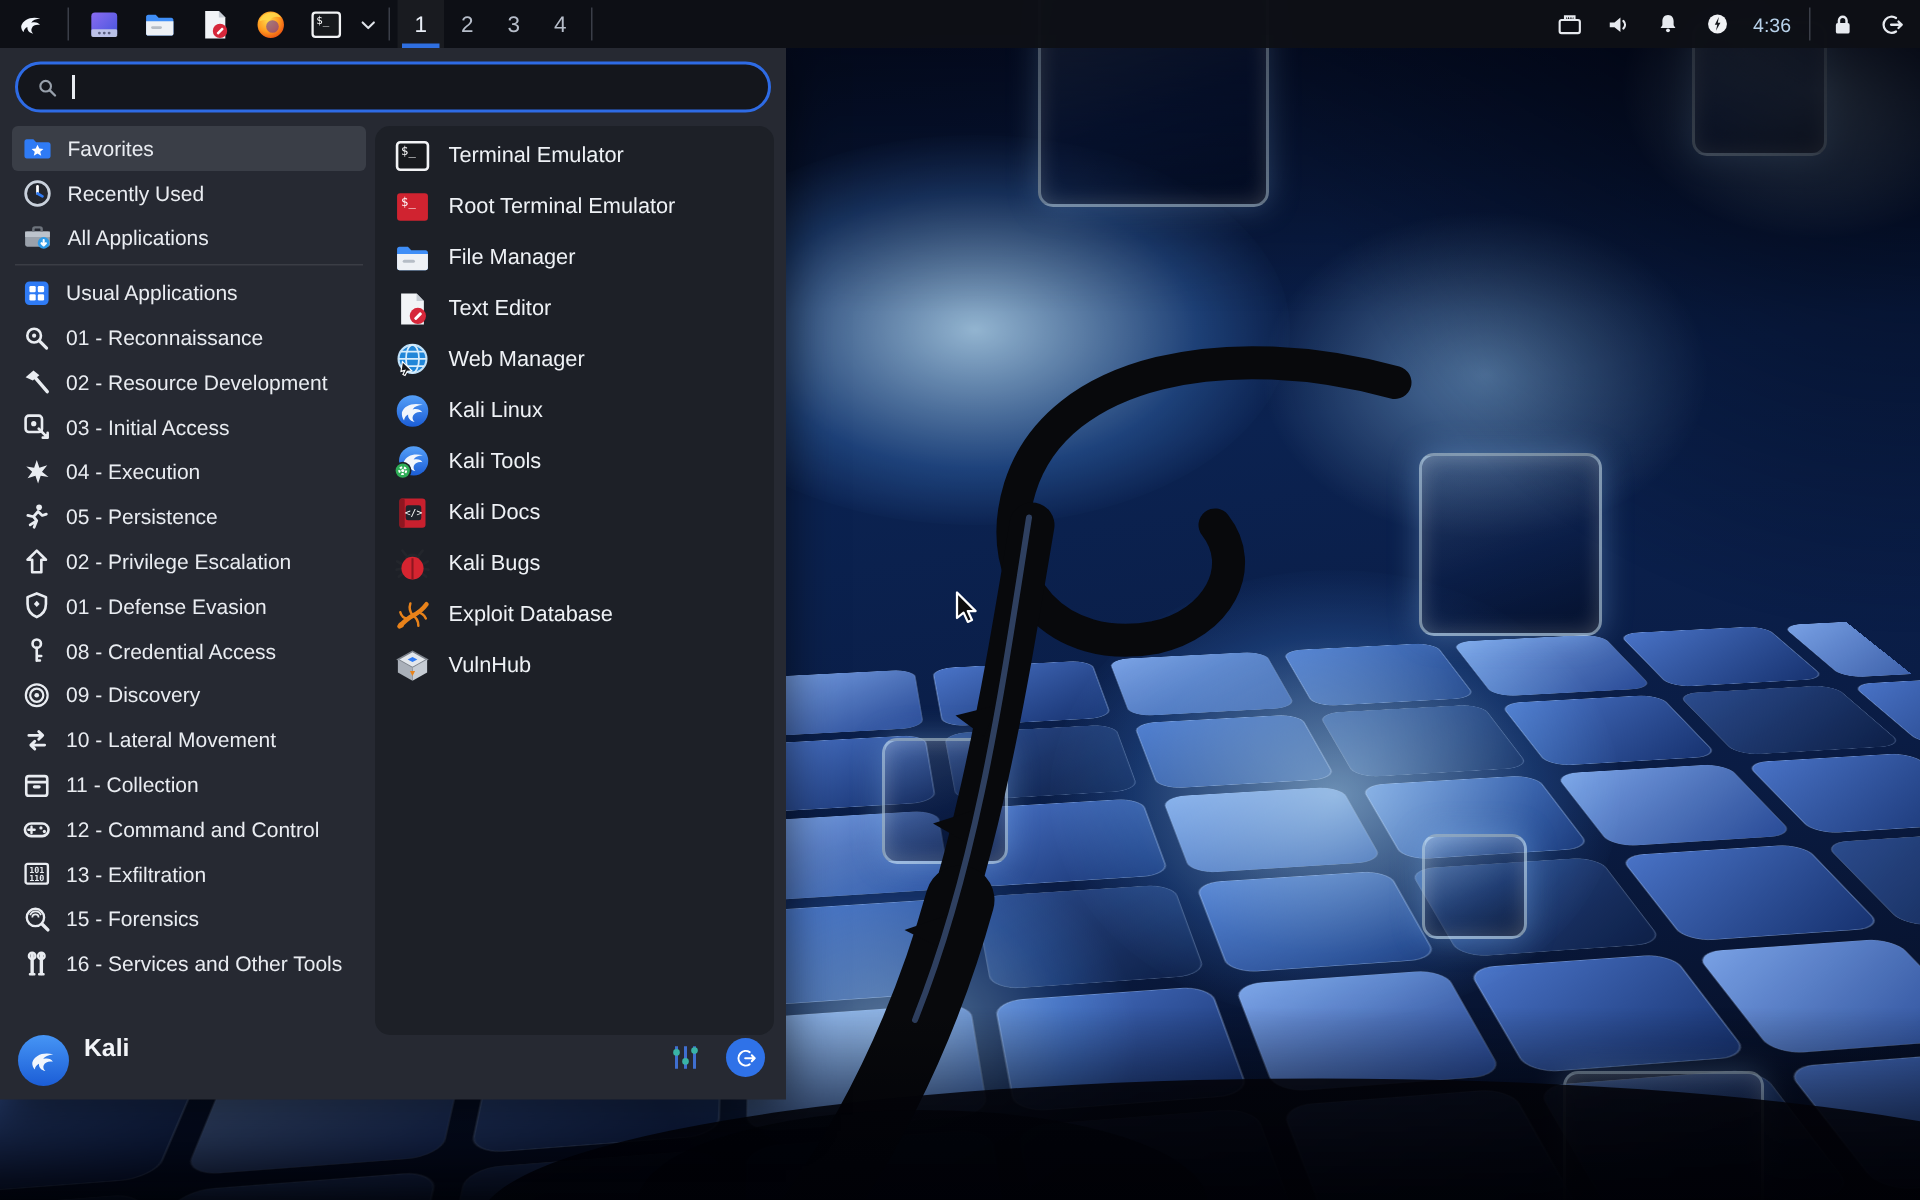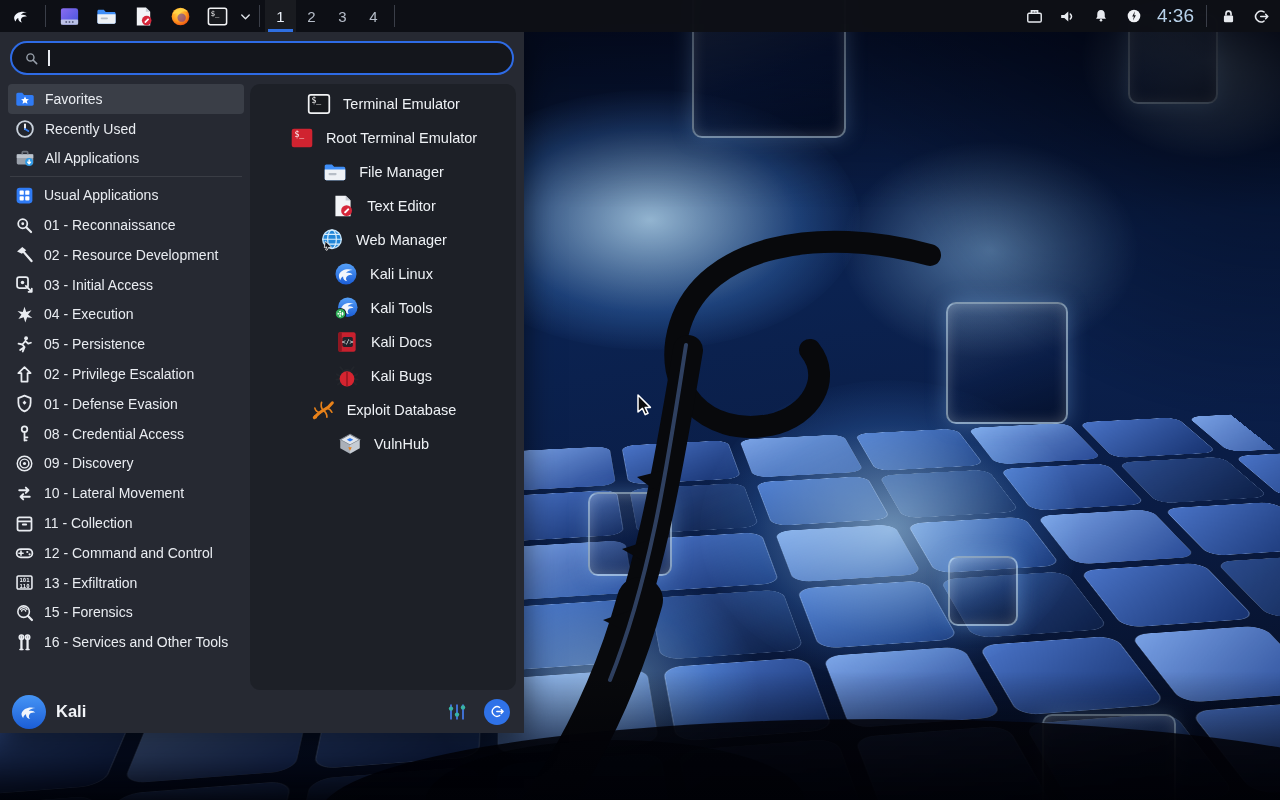--- a/index.html
+++ b/index.html
@@ -34,40 +34,40 @@
             display:flex;align-items:center;justify-content:center;}
   .plaunch{width:37px;height:32px;display:flex;align-items:center;justify-content:center;}
   .chev{width:18px;height:32px;display:flex;align-items:center;justify-content:center;}
   .psep{width:1px;height:22px;background:#3a3e48;margin:0 5px;flex:none;}
   .ws{width:31px;height:32px;display:flex;align-items:center;justify-content:center;position:relative;
       color:#b6bdc9;font-size:15px;}
   .ws.active{color:#e9eef6;background:rgba(255,255,255,.05);}
   .ws.active::after{content:"";position:absolute;left:3px;right:3px;bottom:0;height:3px;background:#2f6fe0;}
   .spacer{flex:1;}
   .tray-btn{width:33px;height:30px;display:flex;align-items:center;justify-content:center;color:#e7eaef;}
-  .clock{color:#b8d2ea;font-size:19px;margin:0 7px;}
+  .clock{color:#b8d2ea;font-size:13px;margin:0 7px;}
 
   
   .menu{position:absolute;left:0;top:32px;width:524px;height:701px;z-index:20;background:#262932;
         box-shadow:0 10px 30px rgba(0,0,0,.6);display:flex;flex-direction:column;}
   .search-row{margin:9px 10px 5px 10px;height:30px;flex:none;border:2px solid #2e6be5;border-radius:17px;
               background:#14161c;display:flex;align-items:center;padding:0 11px;gap:8px;}
   .caret{width:1.5px;height:16px;background:#e8ebf0;animation:blink 1.1s steps(2,start) infinite;}
   @keyframes blink{50%{opacity:0;}}
   .menu-body{flex:1;min-height:0;display:flex;padding:4px 8px 0 8px;gap:6px;}
   .cats{width:236px;flex:none;display:flex;flex-direction:column;}
   .cat-row{height:29.8px;flex:none;display:flex;align-items:center;gap:9px;padding:0 6px;border-radius:4px;
            color:#e9ecf1;font-size:14px;}
   .cat-row.selected{background:#3a3e47;}
   .cat-sep{height:1px;background:#3a3d45;margin:3px 2px;flex:none;}
   .cic{flex:none;color:#e9ecf1;}
   .apps{flex:1;background:#1d2027;border-radius:10px;padding:3px 6px;display:flex;flex-direction:column;overflow:hidden;}
   .app-row{height:34px;flex:none;display:flex;align-items:center;gap:11px;padding:0 6px;border-radius:5px;
-           color:#eef1f5;font-size:14.5px;justify-content:center;}
-  .menu-footer{height:43px;flex:none;display:flex;align-items:center;padding:0 12px;gap:10px;}
+           color:#eef1f5;font-size:14.5px;}
+  .menu-footer{height:43px;flex:none;display:flex;align-items:flex-start;padding:0 12px;gap:10px;}
   .avatar{width:34px;height:34px;border-radius:50%;background:linear-gradient(180deg,#4695f5,#1b5dd6);
           display:flex;align-items:center;justify-content:center;flex:none;}
   .uname{color:#f2f4f8;font-size:16.5px;font-weight:bold;}
   .foot-btn{background:transparent;border:none;width:30px;height:30px;display:flex;align-items:center;justify-content:center;padding:0;}
   .logout-disc{width:26px;height:26px;border-radius:50%;background:#2f72e8;display:flex;align-items:center;justify-content:center;flex:none;}
 
   .cursor{position:absolute;left:636px;top:394px;z-index:50;pointer-events:none;}
   .hide-defs{position:absolute;width:0;height:0;overflow:hidden;}
 </style>
 </head>

